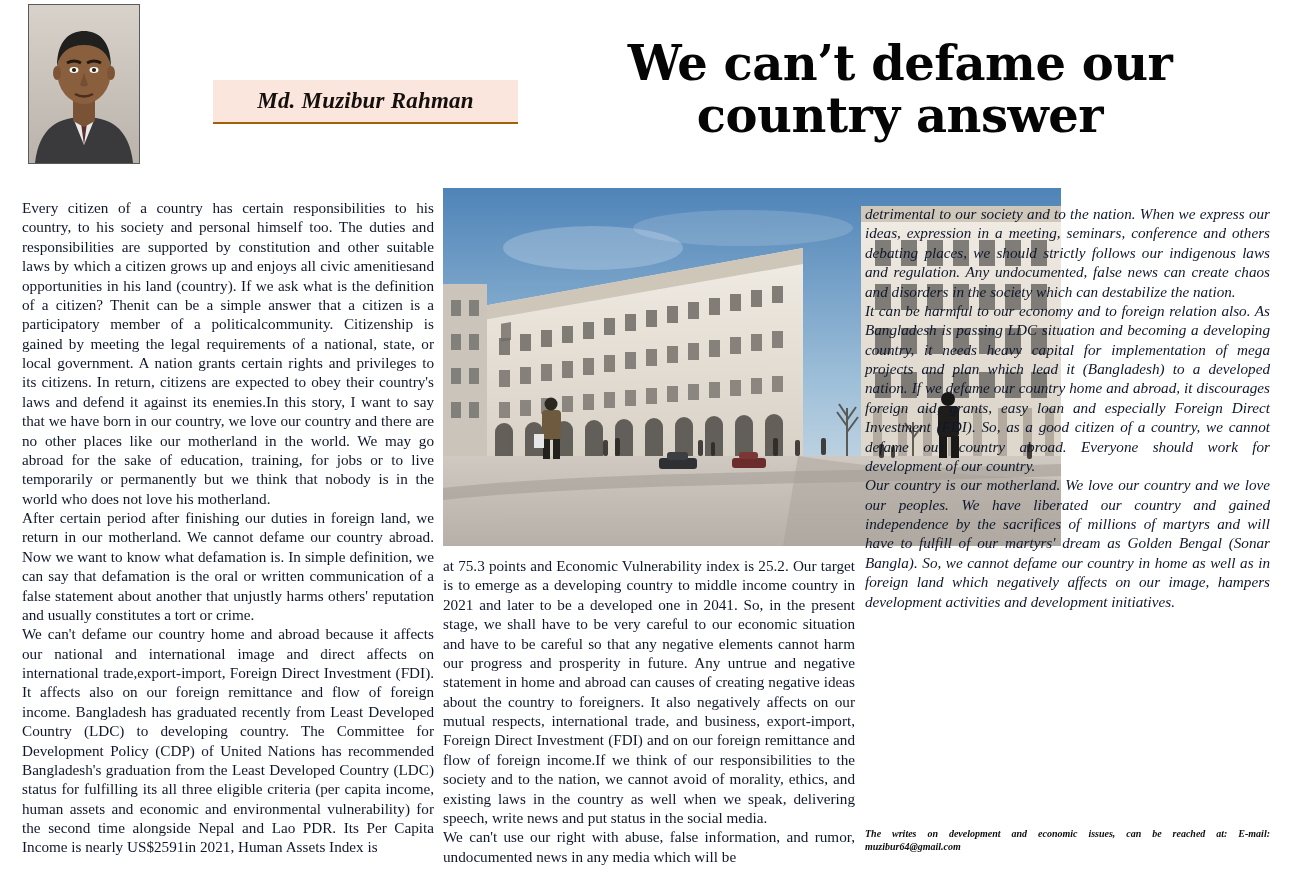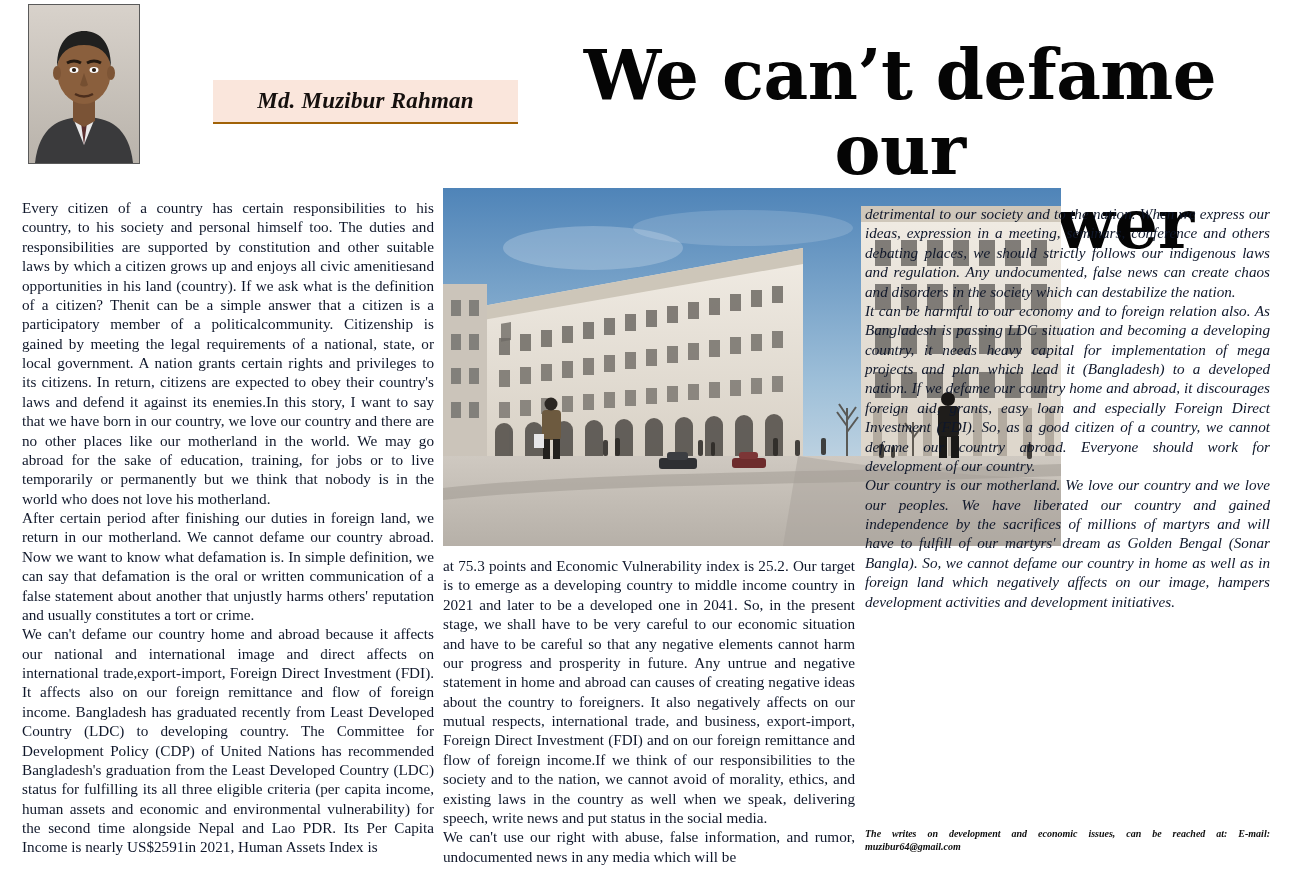--- a/index.html
+++ b/index.html
@@ -60,21 +60,21 @@
   }
 
   .headline {
     position: absolute;
     left: 520px;
     top: 2px;
     width: 760px;
     text-align: center;
     font-family: "DejaVu Serif", serif;
     font-weight: bold;
-    font-size: 69px;
+    font-size: 48px;
     line-height: 1.08;
     letter-spacing: -0.5px;
     color: #050505;
     margin-top: 36px;
   }
   .headline .line2 { display: block; }
 
   
   .body-area {
     position: absolute;

